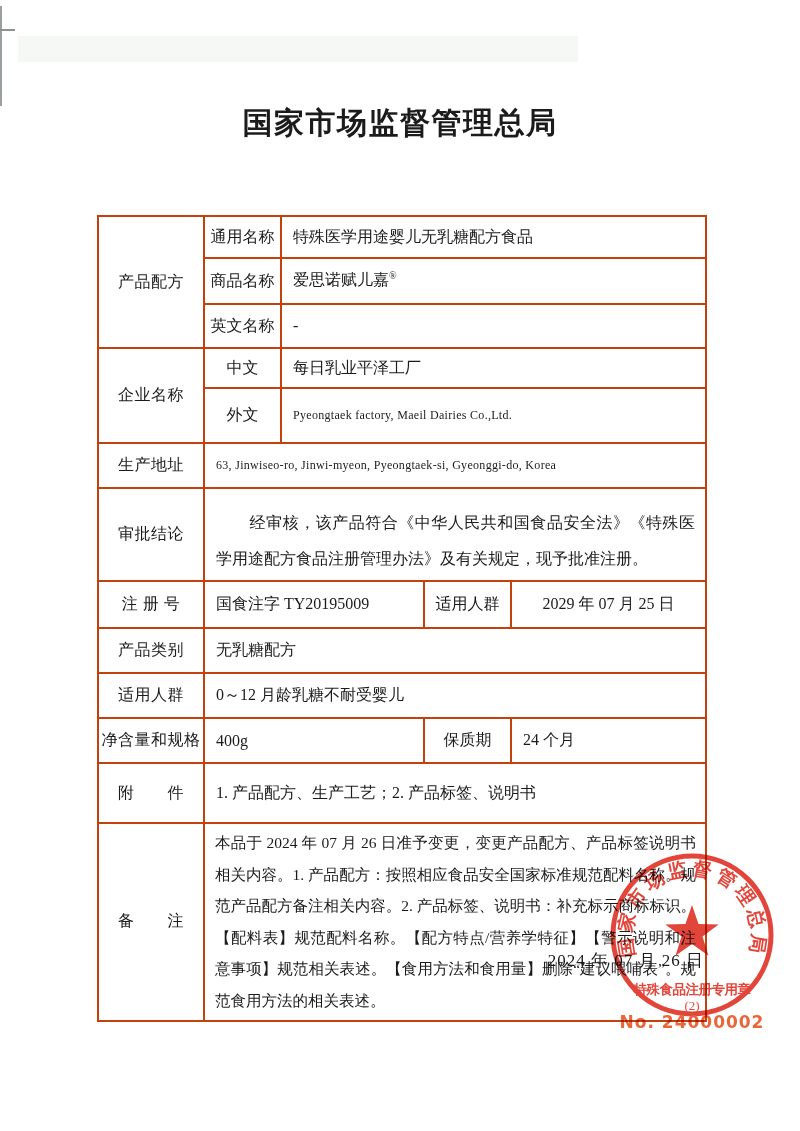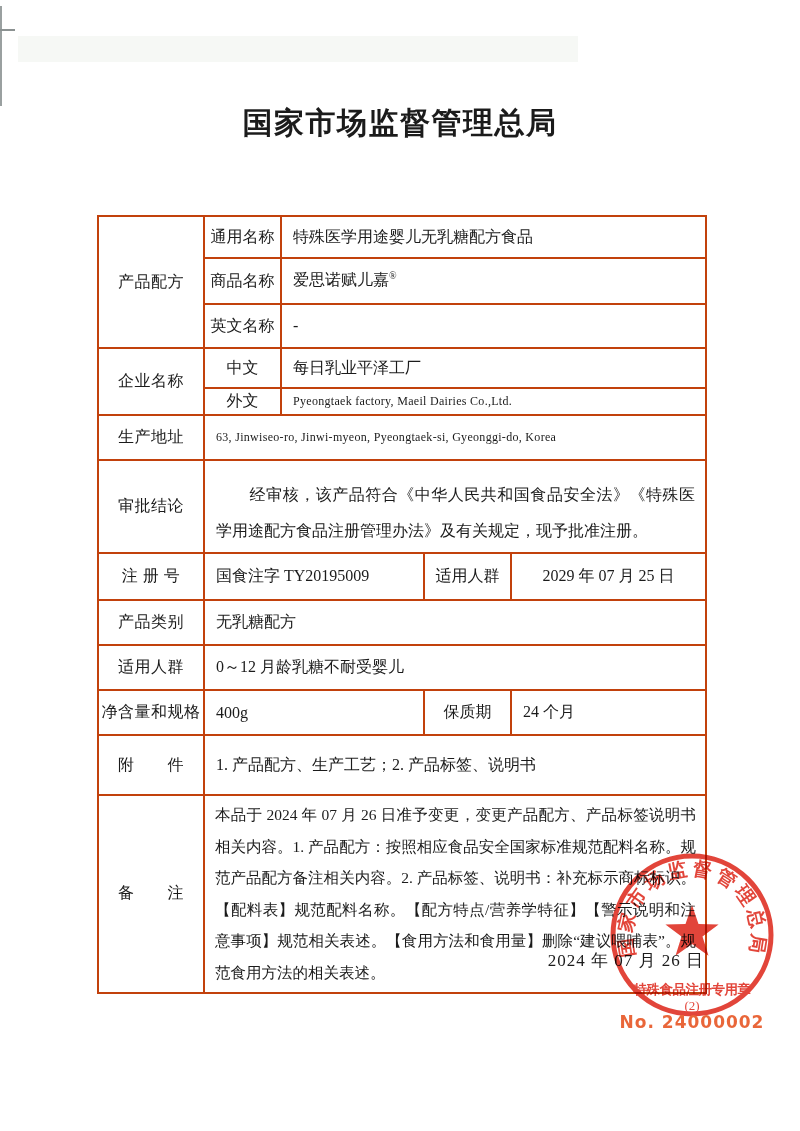--- a/index.html
+++ b/index.html
@@ -72,21 +72,21 @@
   </tr>
   <tr style="height:44px">
     <td class="sub">英文名称</td>
     <td class="val" colspan="3">-</td>
   </tr>
   <tr style="height:40px">
     <td class="lbl" rowspan="2">企业名称</td>
     <td class="sub">中文</td>
     <td class="val" colspan="3">每日乳业平泽工厂</td>
   </tr>
-  <tr style="height:27px">
+  <tr style="height:55px">
     <td class="sub">外文</td>
     <td class="val latin" colspan="3">Pyeongtaek factory, Maeil Dairies Co.,Ltd.</td>
   </tr>
   <tr style="height:45px">
     <td class="lbl">生产地址</td>
     <td class="val latin" colspan="4">63, Jinwiseo-ro, Jinwi-myeon, Pyeongtaek-si, Gyeonggi-do, Korea</td>
   </tr>
   <tr style="height:75px">
     <td class="lbl">审批结论</td>
     <td colspan="4">

